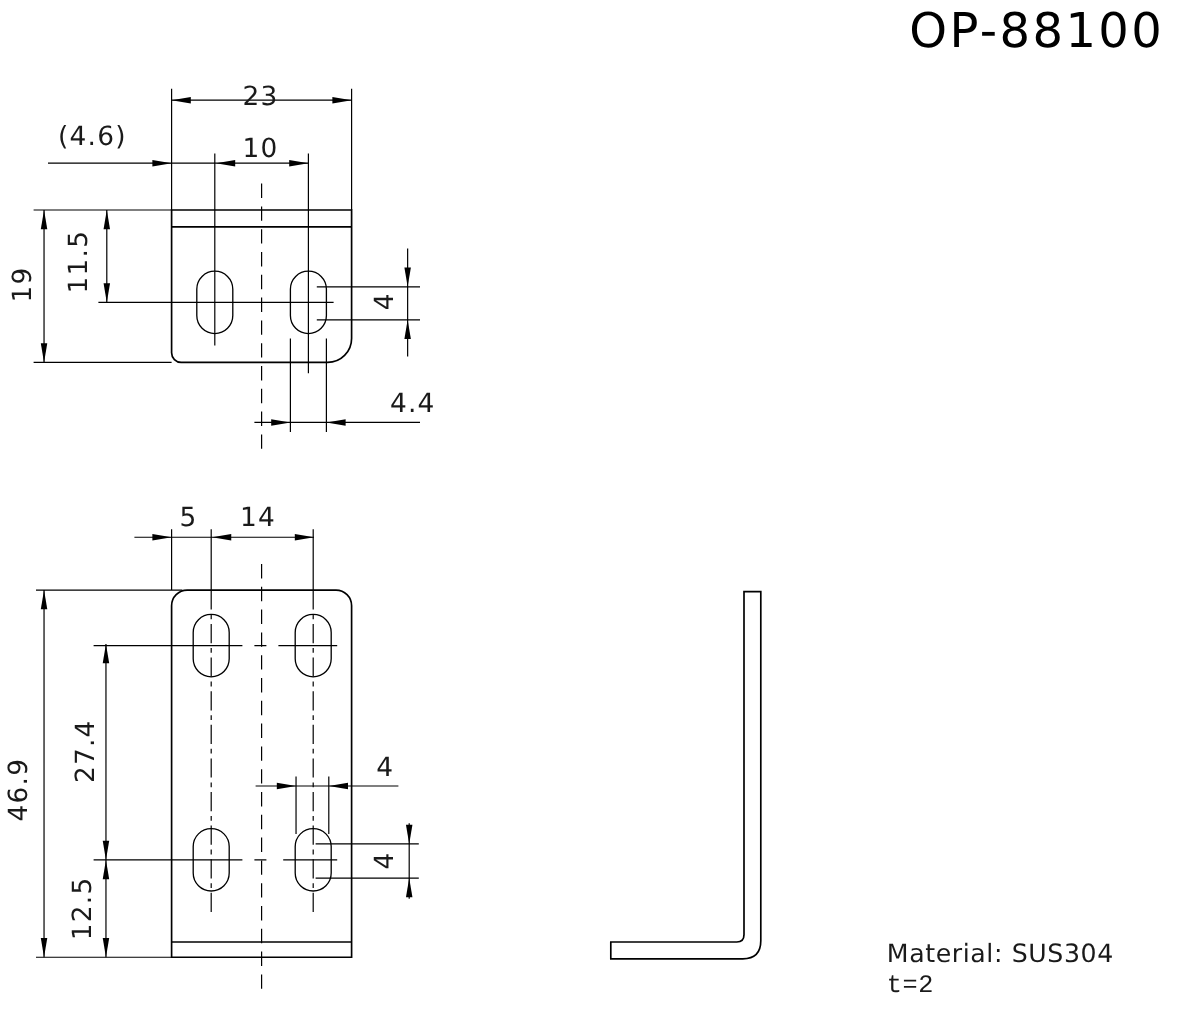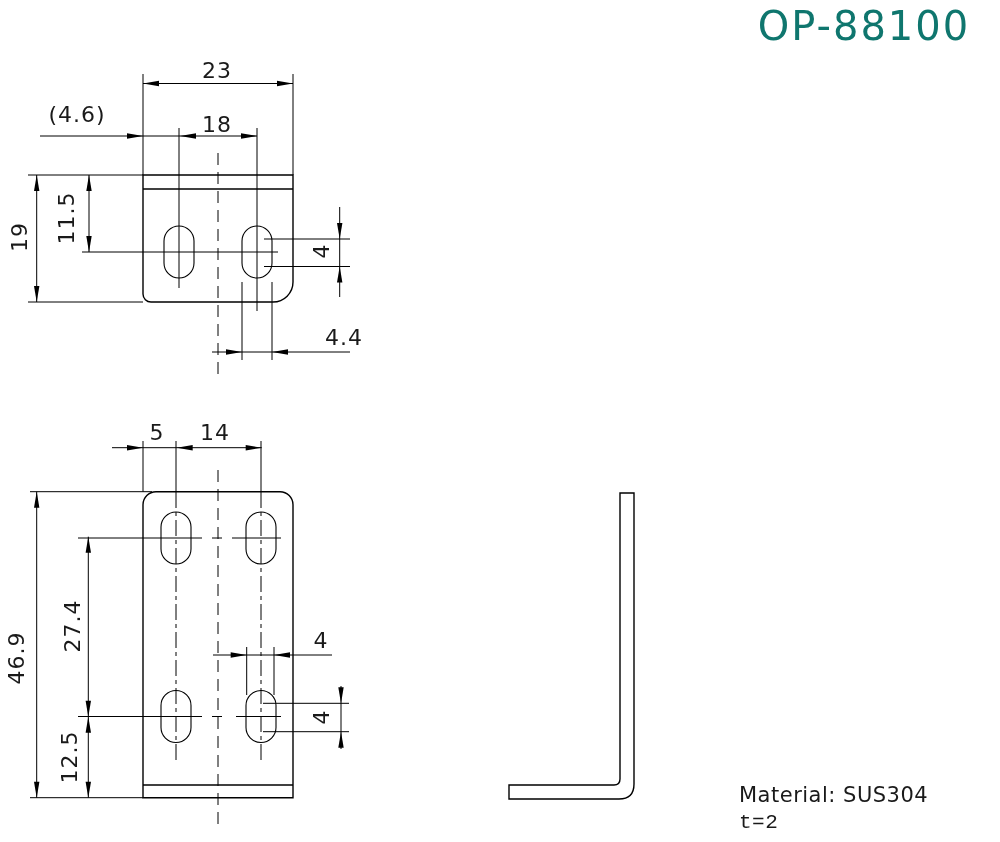--- a/index.html
+++ b/index.html
@@ -10,21 +10,21 @@
   }
   svg{position:absolute;left:0;top:0;}
   .lbl{
     position:absolute;transform:translate(-50%,-50%);
     font-size:22px;color:#1a1a1a;white-space:nowrap;letter-spacing:1px;
     font-weight:400;
   }
   .lbl.rot{transform:translate(-50%,-50%) rotate(-90deg);}
   .title{
     position:absolute;transform:translate(-50%,-50%);
-    font-size:40px;color:#0f766e;letter-spacing:2px;white-space:nowrap;
+    font-size:40px;color:#000000;letter-spacing:2px;white-space:nowrap;
   }
   .note{
     position:absolute;font-size:21px;color:#1a1a1a;white-space:nowrap;
     letter-spacing:0.5px;
   }
   
   .outline{fill:none;stroke:#000;stroke-width:1.4;}
   .thin{fill:none;stroke:#000;stroke-width:1;}
   .slot{fill:none;stroke:#000;stroke-width:1.1;}
   .cl-dash{fill:none;stroke:#000;stroke-width:1;stroke-dasharray:12 7;}
@@ -124,23 +124,23 @@
       </g>
     </g>
 
     <g>
       <path class="outline" d="M509,785 H614 Q620,785 620,779 V493 H634 V784 Q634,799 619,799 H509 Z"></path>
     </g>
   </svg>
 
   <div class="title" style="left:864px;top:26px;">OP-88100</div>
 
-  <div class="lbl" style="left:217px;top:70px;">23</div>
+  <div class="lbl" style="left:217px;top:81px;">23</div>
   <div class="lbl" style="left:77px;top:114px;">(4.6)</div>
-  <div class="lbl" style="left:217px;top:124px;">18</div>
+  <div class="lbl" style="left:217px;top:124px;">10</div>
   <div class="lbl rot" style="left:19px;top:237px;">19</div>
   <div class="lbl rot" style="left:66px;top:218px;">11.5</div>
   <div class="lbl rot" style="left:321px;top:251px;">4</div>
   <div class="lbl" style="left:328px;top:337px;margin-left:16px;">4.4</div>
 
   <div class="lbl" style="left:157px;top:432px;">5</div>
   <div class="lbl" style="left:215px;top:432px;">14</div>
   <div class="lbl rot" style="left:16px;top:658px;">46.9</div>
   <div class="lbl rot" style="left:72px;top:626px;">27.4</div>
   <div class="lbl rot" style="left:69px;top:757px;">12.5</div>

